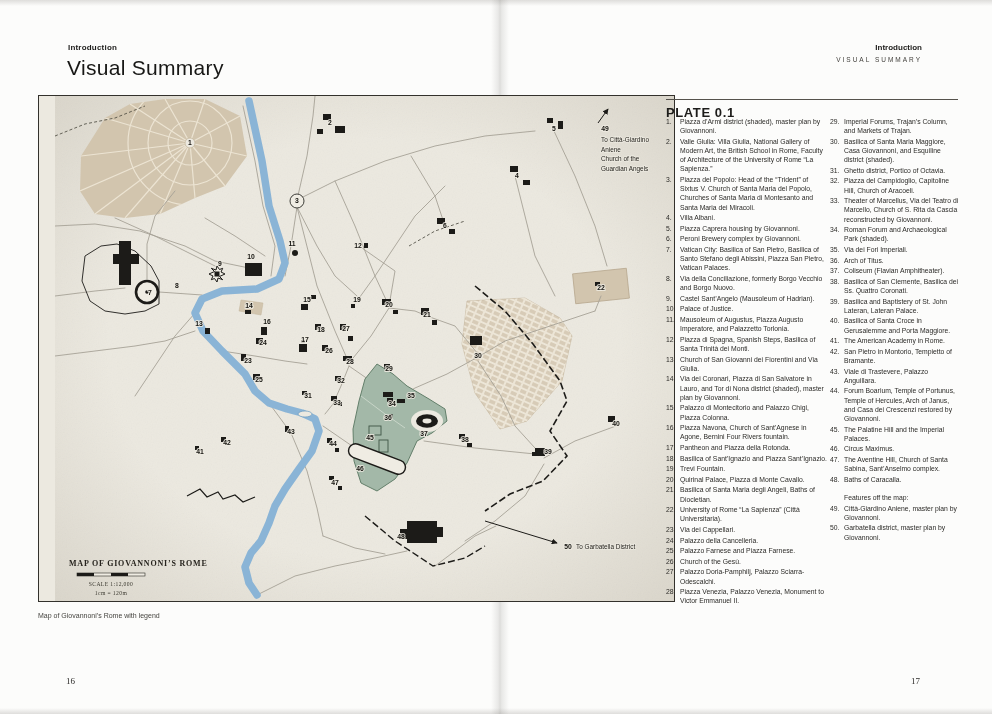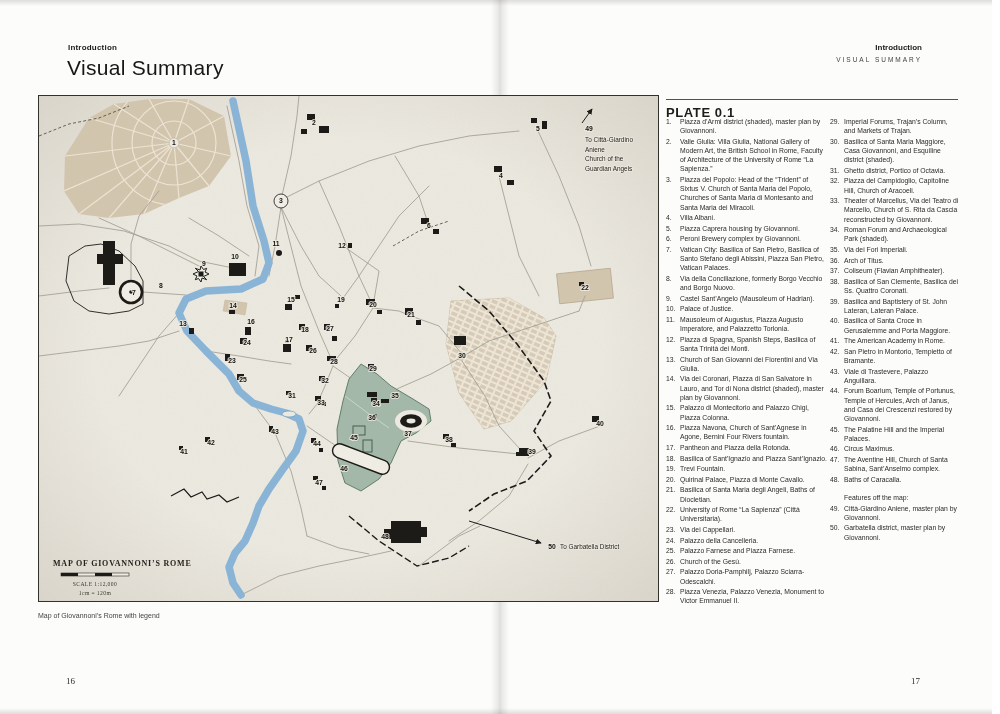--- a/index.html
+++ b/index.html
@@ -23,21 +23,21 @@
   .plate-rule{left:666px;top:99px;width:292px;border-top:1px solid #55524c;height:0;}
   .plate-label{left:666px;top:105px;font-size:13px;font-weight:bold;letter-spacing:.6px;color:#1d1c1a;}
   .plate-col{position:absolute;top:117px;font-size:6.8px;line-height:9.2px;color:#2c2b28;}
   #plate-col-1{left:666px;width:162px;}
   #plate-col-2{left:830px;width:130px;}
   .plate-item{display:flex;margin-bottom:1.4px;}
   .plate-num{flex:0 0 14px;}
   .plate-text{flex:1;}
   .off-map-heading{margin:9px 0 1.4px 14px;}
   
-  .map-frame{left:38px;top:95px;width:619px;height:505px;border:1px solid #33312c;background:#ece9e0;}
+  .map-frame{left:38px;top:95px;width:619px;height:505px;border:1px solid #33312c;background:#ece9e0;padding-left:16px;}
   .caption{left:38px;top:612px;font-size:7px;color:#45443f;}
   .folio{font-family:"Liberation Serif",serif;font-size:9px;color:#2a2927;top:676px;}
   #folio-left{left:66px;}
   #folio-right{right:72px;}
   
   .mnum{font-family:"Liberation Sans",sans-serif;font-size:6.8px;font-weight:bold;fill:#14130f;
         paint-order:stroke;stroke:rgba(238,235,226,.85);stroke-width:2px;text-anchor:middle;}
   .ann{font-family:"Liberation Sans",sans-serif;font-size:6.4px;fill:#26241f;
        paint-order:stroke;stroke:rgba(238,235,226,.8);stroke-width:1.6px;}
   .maptitle{font-family:"Liberation Serif",serif;font-size:8px;letter-spacing:.8px;fill:#26231d;font-weight:bold;}

